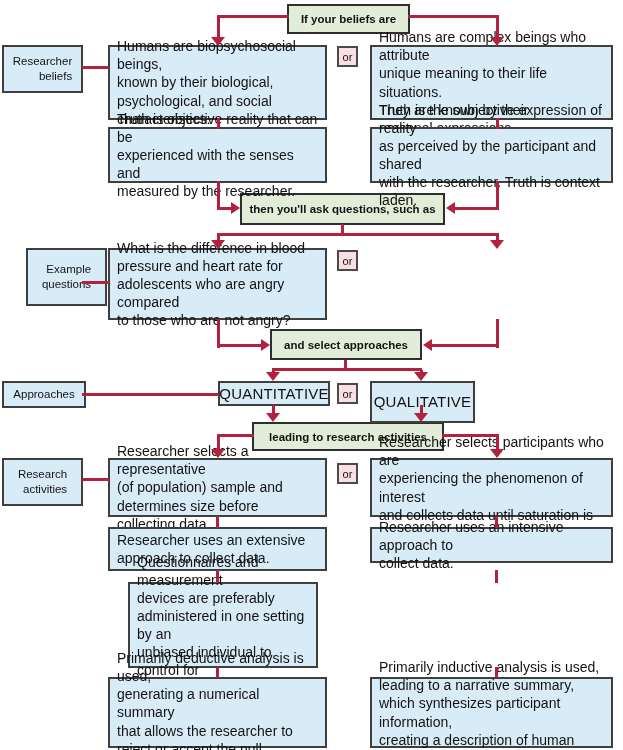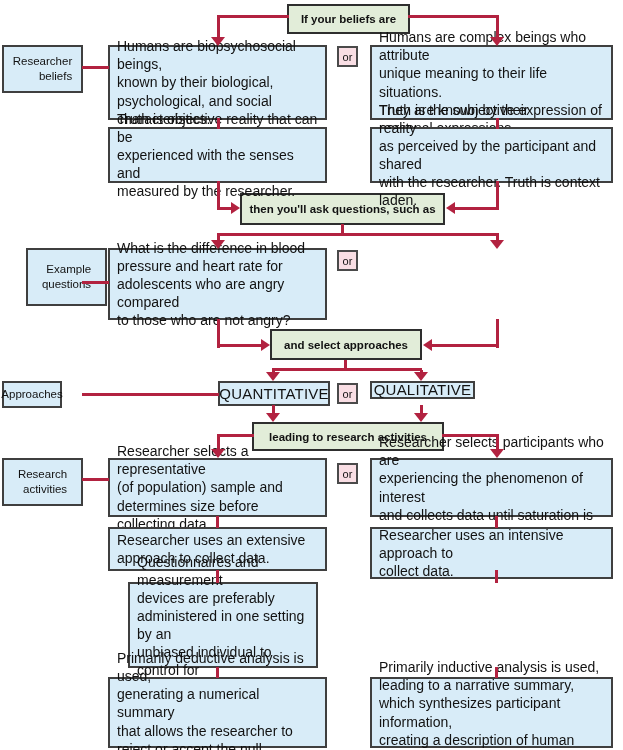--- a/index.html
+++ b/index.html
@@ -52,21 +52,21 @@
 
   <div class="gbox" style="left:287px;top:4px;width:123px;height:30px;">If your beliefs are</div>
   <div class="gbox" style="left:240px;top:193px;width:205px;height:32px;">then you'll ask questions, such as</div>
   <div class="gbox" style="left:270px;top:329px;width:152px;height:31px;">and select approaches</div>
   <div class="gbox" style="left:252px;top:422px;width:192px;height:29px;">leading to research activities</div>
 
   <div class="bbox lbl" style="left:2px;top:45px;width:81px;height:48px;">Researcher
 beliefs</div>
   <div class="bbox lbl" style="left:2px;top:248px;width:81px;height:58px;margin-left:24px;">Example
 questions</div>
-  <div class="bbox lbl" style="left:2px;top:381px;width:60px;height:27px;">Approaches</div>
+  <div class="bbox lbl" style="left:2px;top:381px;width:84px;height:27px;">Approaches</div>
   <div class="bbox lbl" style="left:2px;top:458px;width:81px;height:48px;">Research
 activities</div>
 
   <div class="orbox" style="left:337px;top:46px;">or</div>
   <div class="orbox" style="left:337px;top:250px;">or</div>
   <div class="orbox" style="left:337px;top:383px;">or</div>
   <div class="orbox" style="left:337px;top:463px;">or</div>
 
   <div class="bbox" style="left:108px;top:45px;width:219px;height:75px;">Humans are biopsychosocial beings,
 known by their biological,
@@ -95,25 +95,25 @@
 that allows the researcher to
 reject or accept the null hypothesis.</div>
 
   <div class="bbox" style="left:370px;top:45px;width:243px;height:75px;">Humans are complex beings who attribute
 unique meaning to their life situations.
 They are known by their
 personal expressions.</div>
   <div class="bbox" style="left:370px;top:127px;width:243px;height:56px;">Truth is the subjective expression of reality
 as perceived by the participant and shared
 with the researcher. Truth is context laden.</div>
-  <div class="bbox appr" style="left:370px;top:381px;width:105px;height:18px;">QUALITATIVE</div>
+  <div class="bbox appr" style="left:370px;top:381px;width:105px;height:42px;">QUALITATIVE</div>
   <div class="bbox" style="left:370px;top:458px;width:243px;height:59px;">Researcher selects participants who are
 experiencing the phenomenon of interest
 and collects data until saturation is reached.</div>
-  <div class="bbox" style="left:370px;top:527px;width:243px;height:52px;">Researcher uses an intensive approach to
+  <div class="bbox" style="left:370px;top:527px;width:243px;height:36px;">Researcher uses an intensive approach to
 collect data.</div>
   <div class="bbox" style="left:370px;top:677px;width:243px;height:71px;">Primarily inductive analysis is used,
 leading to a narrative summary,
 which synthesizes participant information,
 creating a description of human experience.</div>
 
   <div class="cl" style="left:217px;top:15px;width:72px;height:3px;"></div>
   <div class="cl" style="left:217px;top:15px;width:3px;height:24px;"></div>
   <div class="ar-down" style="left:211px;top:37px;"></div>
   <div class="cl" style="left:408px;top:15px;width:91px;height:3px;"></div>

